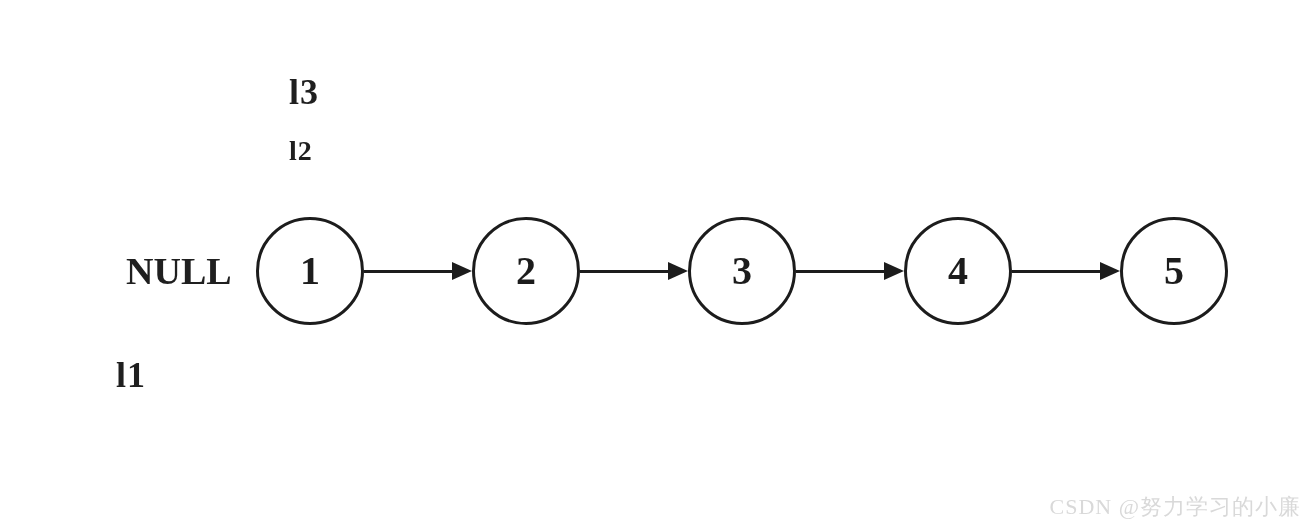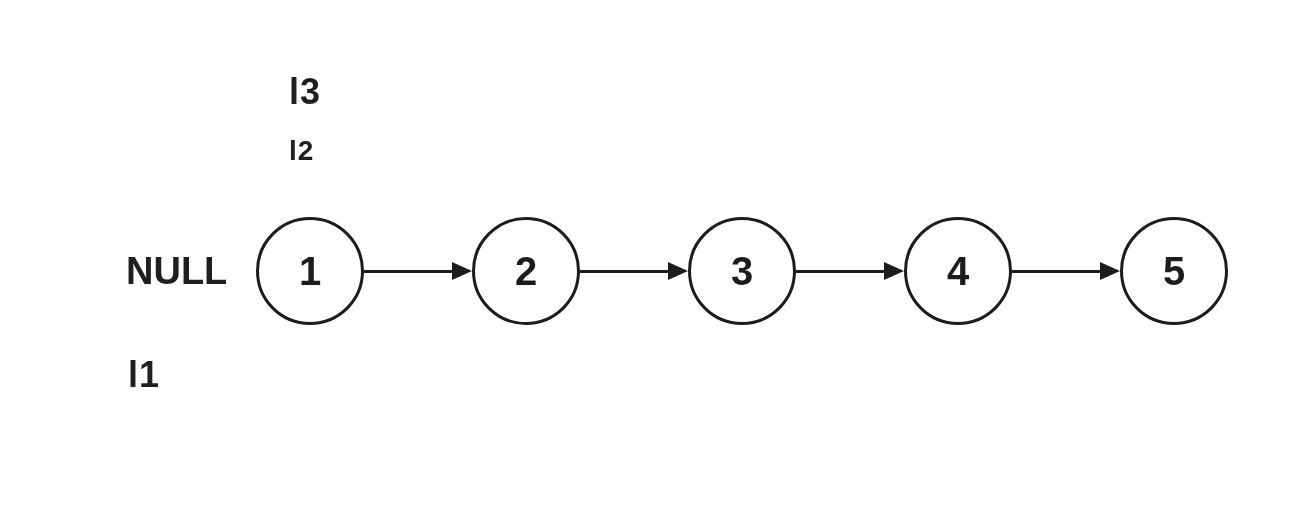--- a/index.html
+++ b/index.html
@@ -6,34 +6,34 @@
     margin: 0;
     padding: 0;
     background: #ffffff;
   }
   #canvas {
     position: relative;
     width: 1309px;
     height: 528px;
     background: #ffffff;
     overflow: hidden;
-    font-family: Liberation Sans, sans-serif;
+    font-family: Liberation Serif, serif;
   }
   .ptr-label {
     position: absolute;
     font-weight: bold;
     color: #1f1f1f;
     line-height: 1;
     letter-spacing: 1px;
     white-space: nowrap;
   }
   #label-l3 { left: 289px; top: 74px;  font-size: 36px; }
   #label-l2 { left: 289px; top: 137px; font-size: 28px; }
   #label-null { left: 91px; top: 252px; font-size: 38px; letter-spacing: 0px; margin-left: 35px; }
-  #label-l1 { left: 128px; top: 357px; font-size: 36px; }
+  #label-l1 { left: 116px; top: 357px; font-size: 36px; }
 
   #list-row {
     position: absolute;
     left: 256px;
     top: 217px;
     display: flex;
     align-items: center;
   }
   .node {
     box-sizing: border-box;
@@ -123,14 +123,15 @@
       </div>
       <div class="arrow">
         <div class="shaft"></div>
         <div class="head"></div>
       </div>
       <div class="node">
         <span class="node-value">5</span>
       </div>
     </div>
 
+  <div id="watermark">CSDN @努力学习的小廉</div>
 
 </div>
 
 </body></html>

